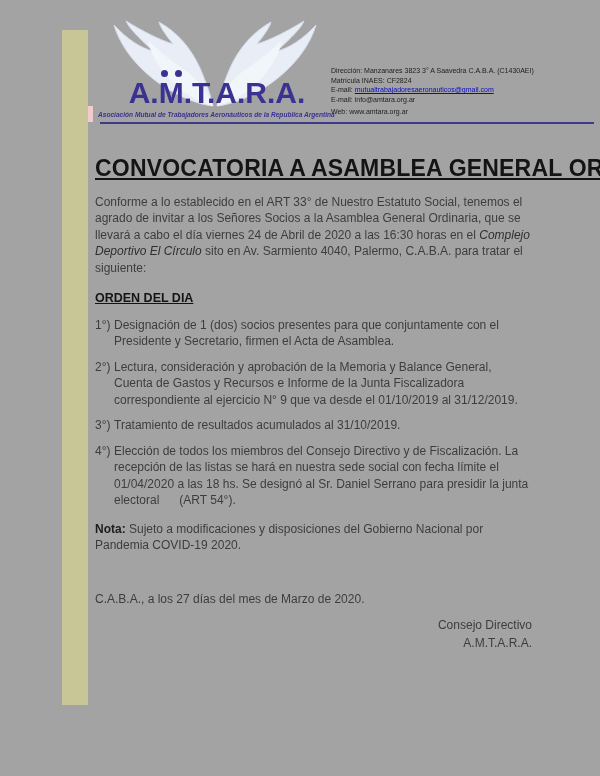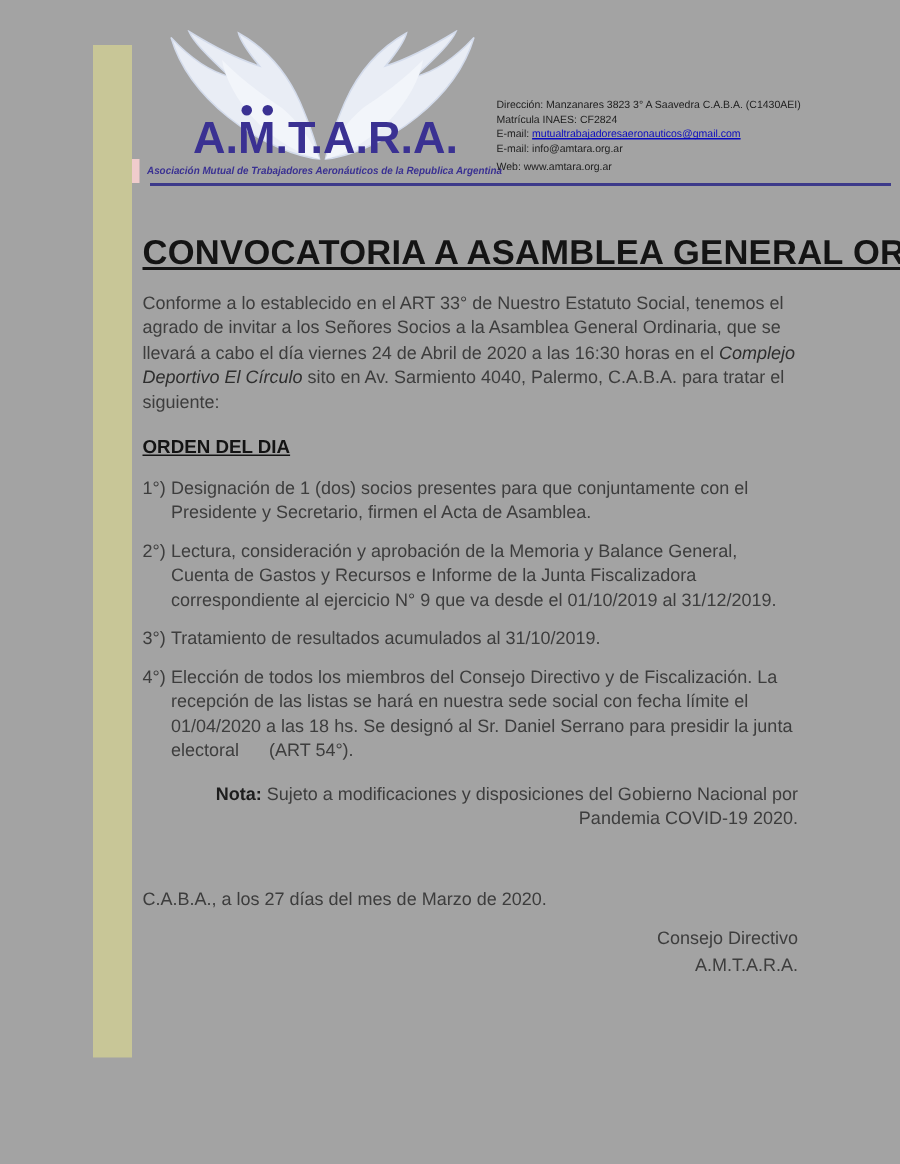--- a/index.html
+++ b/index.html
@@ -42,21 +42,21 @@
     white-space:nowrap;margin:0 0 17px 0;letter-spacing:.2px;
   }
   .intro{margin:0 0 12px 0;}
   .intro .bold-it{font-weight:normal;font-style:italic;color:#2e2e2e;}
   .agenda-heading{
     text-align:left;font-weight:bold;font-size:12.5px;color:#141414;
     text-decoration:underline;margin:14px 0 10px 0;
   }
   .agenda-item{position:relative;padding-left:19px;margin:0 0 9px 0;}
   .agenda-item .num{position:absolute;left:0;top:0;}
-  .note{margin-top:12px;text-align:right;}
+  .note{margin-top:12px;}
   .note-label{font-weight:bold;color:#1d1d1d;}
   .date-line{margin-top:37px;}
   .signature{margin-top:10px;text-align:right;padding-left:62px;line-height:17.5px;}
 </style>
 </head>
 <body>
 
 <div class="page">
 
   <div class="side-bar"></div>

